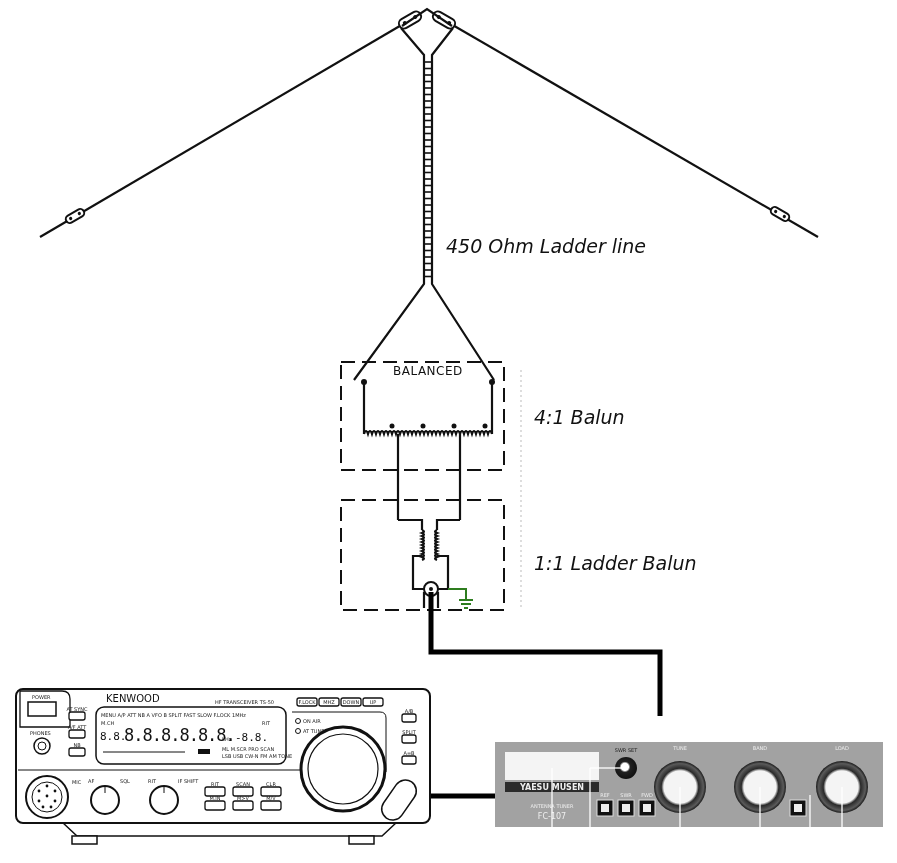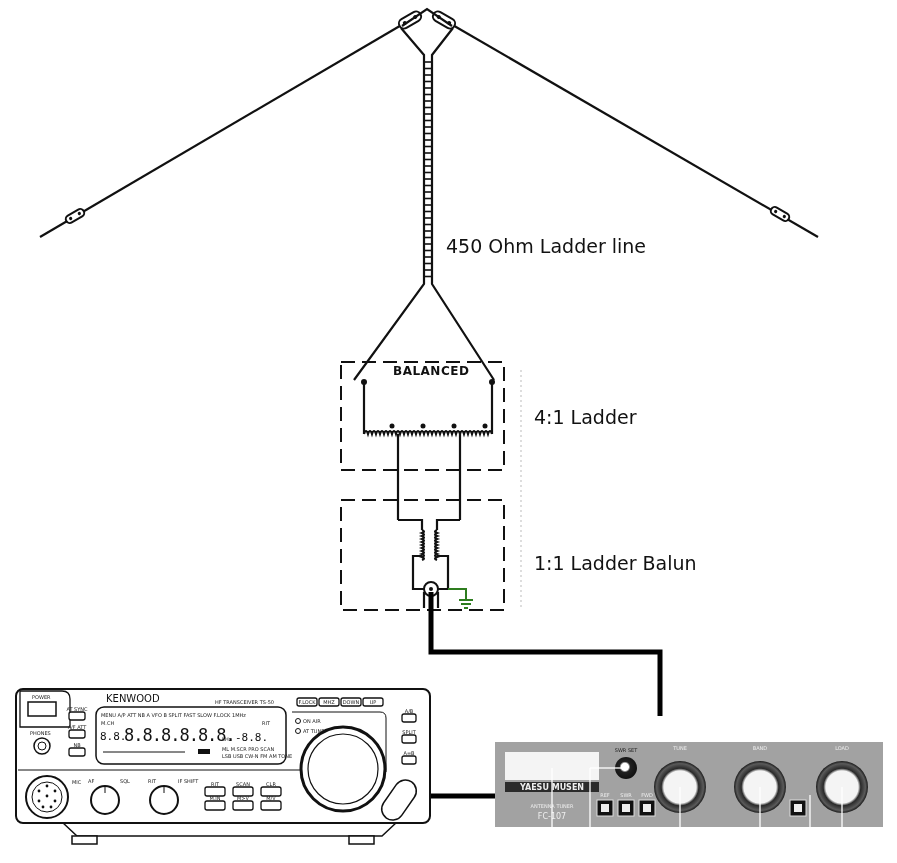--- a/index.html
+++ b/index.html
@@ -1,18 +1,18 @@
 <!DOCTYPE html>
 <html><head>
 <meta charset="utf-8">
 <style>
   html, body { margin:0; padding:0; background:#ffffff; }
   body { width:897px; height:863px; position:relative; overflow:hidden; font-family:"Liberation Sans", sans-serif; }
   svg.main { position:absolute; left:0; top:0; }
-  .label { position:absolute; font-family:"DejaVu Sans", sans-serif; font-size:19px; color:#111; white-space:nowrap; }
+  .label { position:absolute; font-family:"DejaVu Sans", sans-serif; font-size:19px; color:#111; white-space:nowrap;font-style:italic; }
   .wire { stroke:#111; stroke-width:2.2; fill:none; }
   .dash { stroke:#111; stroke-width:2; fill:none; stroke-dasharray:14 7; }
   .coax { stroke:#000; stroke-width:5; fill:none; }
   .tiny { font-family:"DejaVu Sans", sans-serif; font-size:5px; fill:#222; }
   .tinyw { font-family:"DejaVu Sans", sans-serif; font-size:5px; fill:#eee; }
 </style>
 </head>
 <body>
 
 <svg class="main" width="897" height="863" viewBox="0 0 897 863">
@@ -280,15 +280,15 @@
       <line x1="590" y1="768" x2="590" y2="827"></line>
       <line x1="680" y1="787" x2="680" y2="827"></line>
       <line x1="760" y1="787" x2="760" y2="827"></line>
       <line x1="810" y1="795" x2="810" y2="827"></line>
       <line x1="842" y1="787" x2="842" y2="827"></line>
     </g>
   </g>
 </svg>
 
 <div class="label" style="left:446px; top:235px;">450 Ohm Ladder line</div>
-<div class="label" style="left:534px; top:406px;">4:1 Ladder</div>
+<div class="label" style="left:534px; top:406px;">4:1 Balun</div>
 <div class="label" style="left:534px; top:552px;">1:1 Ladder Balun</div>
-<div style="position:absolute; left:393px; top:364px; font-family:'DejaVu Sans',sans-serif; font-weight:bold; font-size:12px; letter-spacing:0.5px; color:#111;">BALANCED</div>
+<div style="position:absolute; left:393px; top:364px; font-family:'DejaVu Sans',sans-serif; font-weight:normal; font-size:12px; letter-spacing:0.5px; color:#111;">BALANCED</div>
 
 </body></html>

